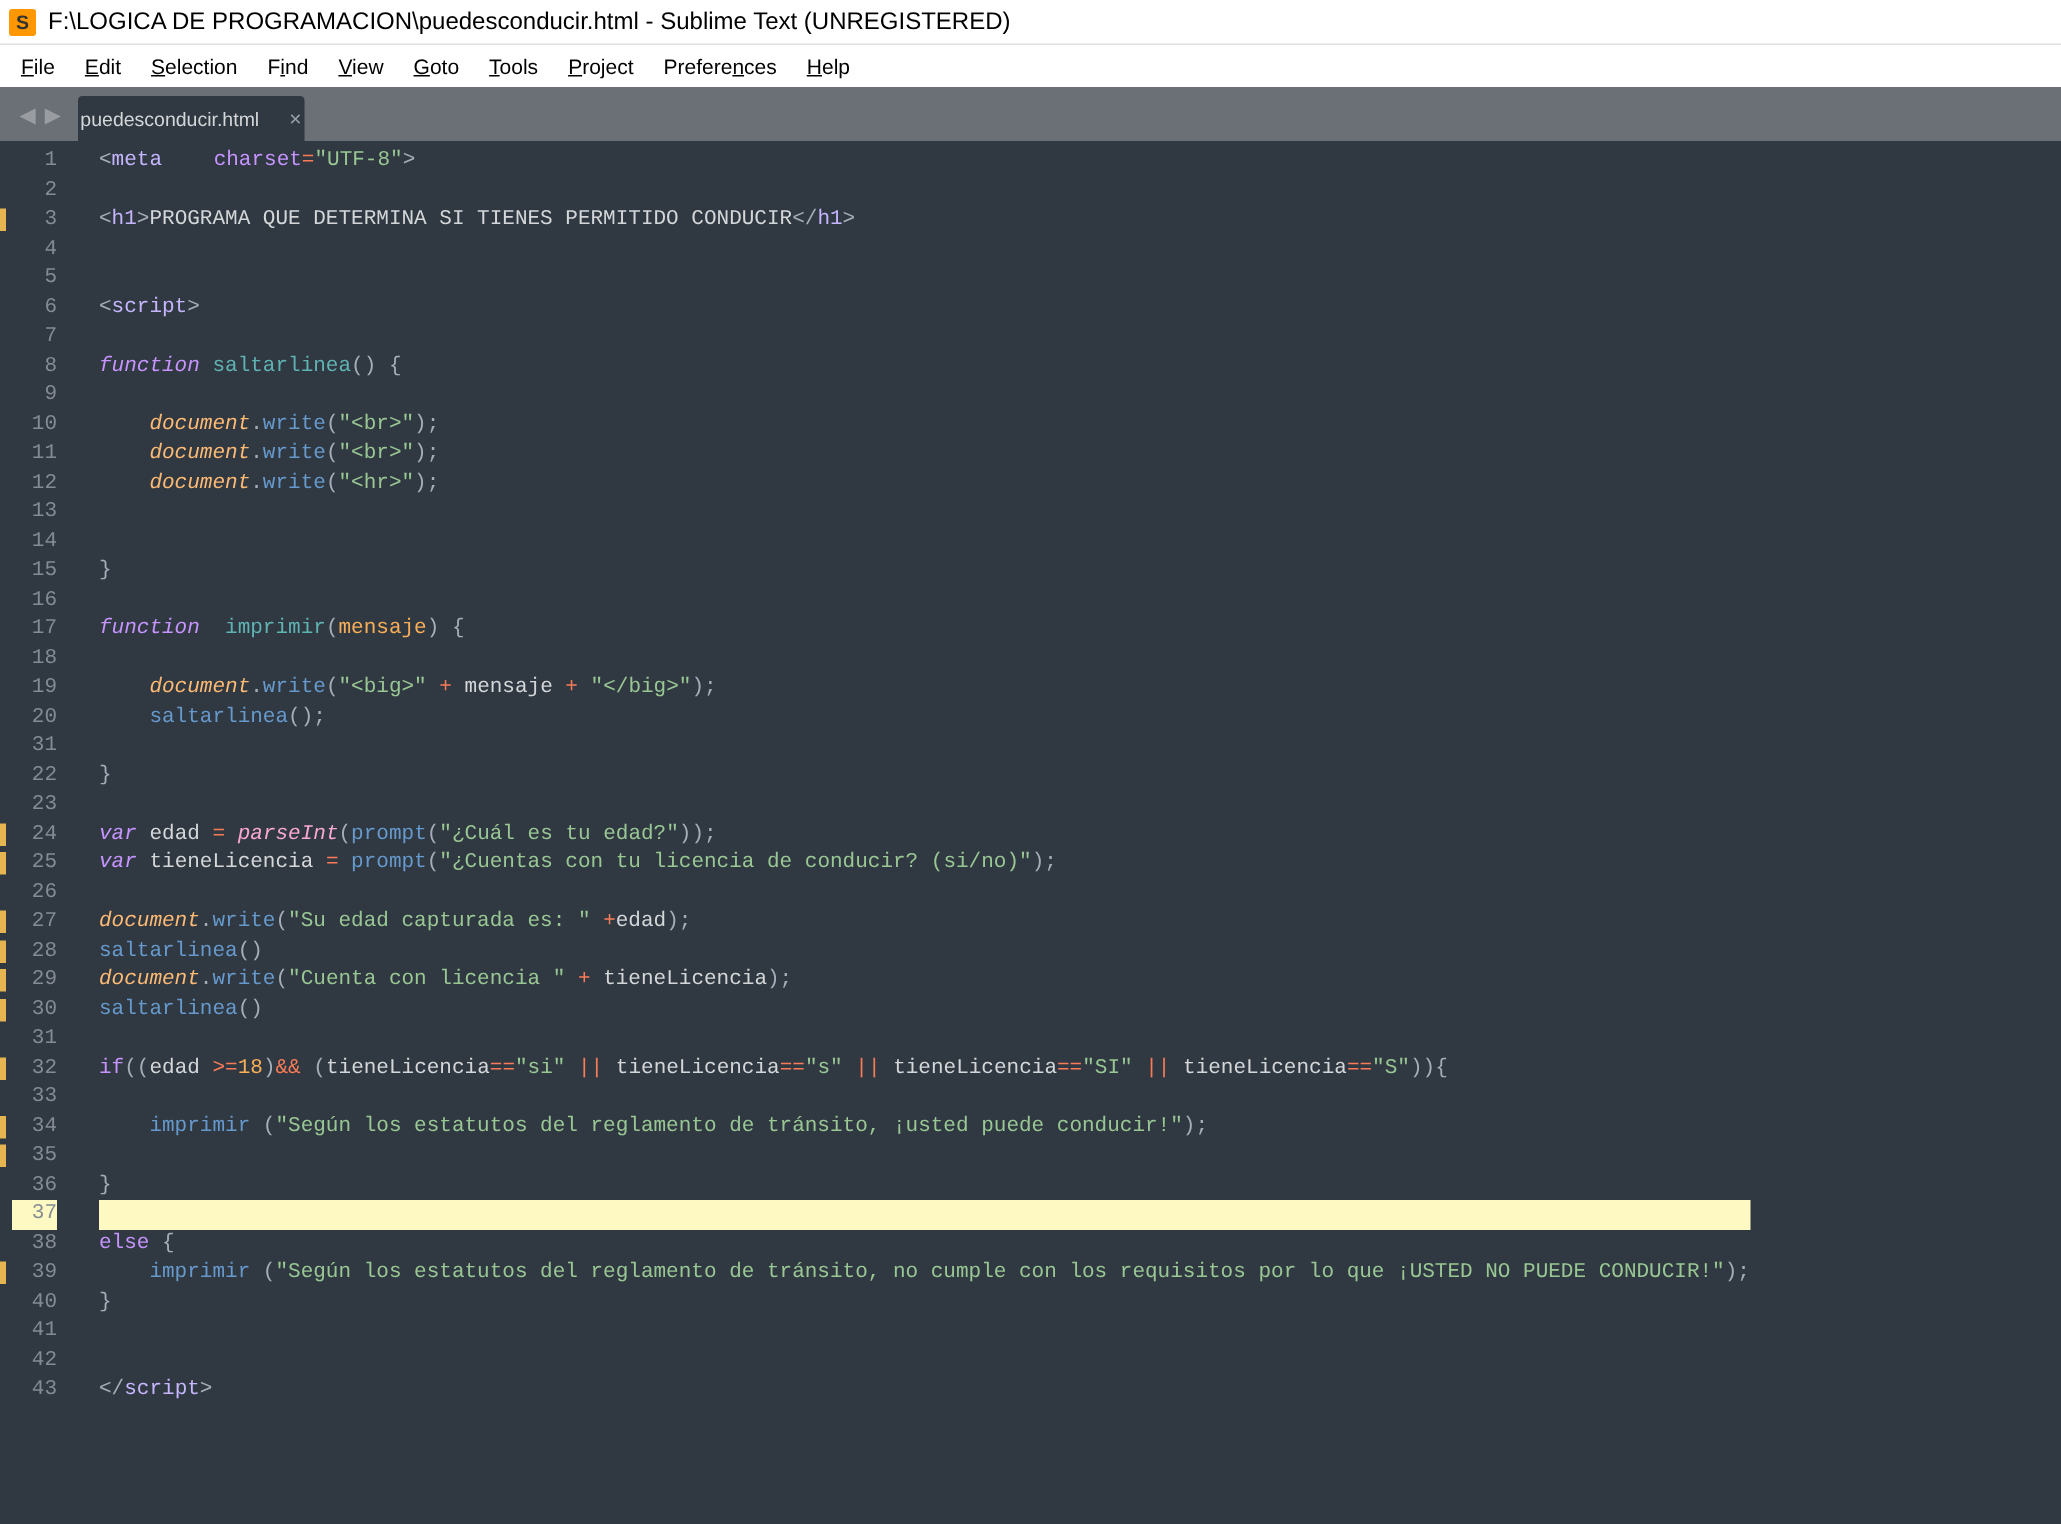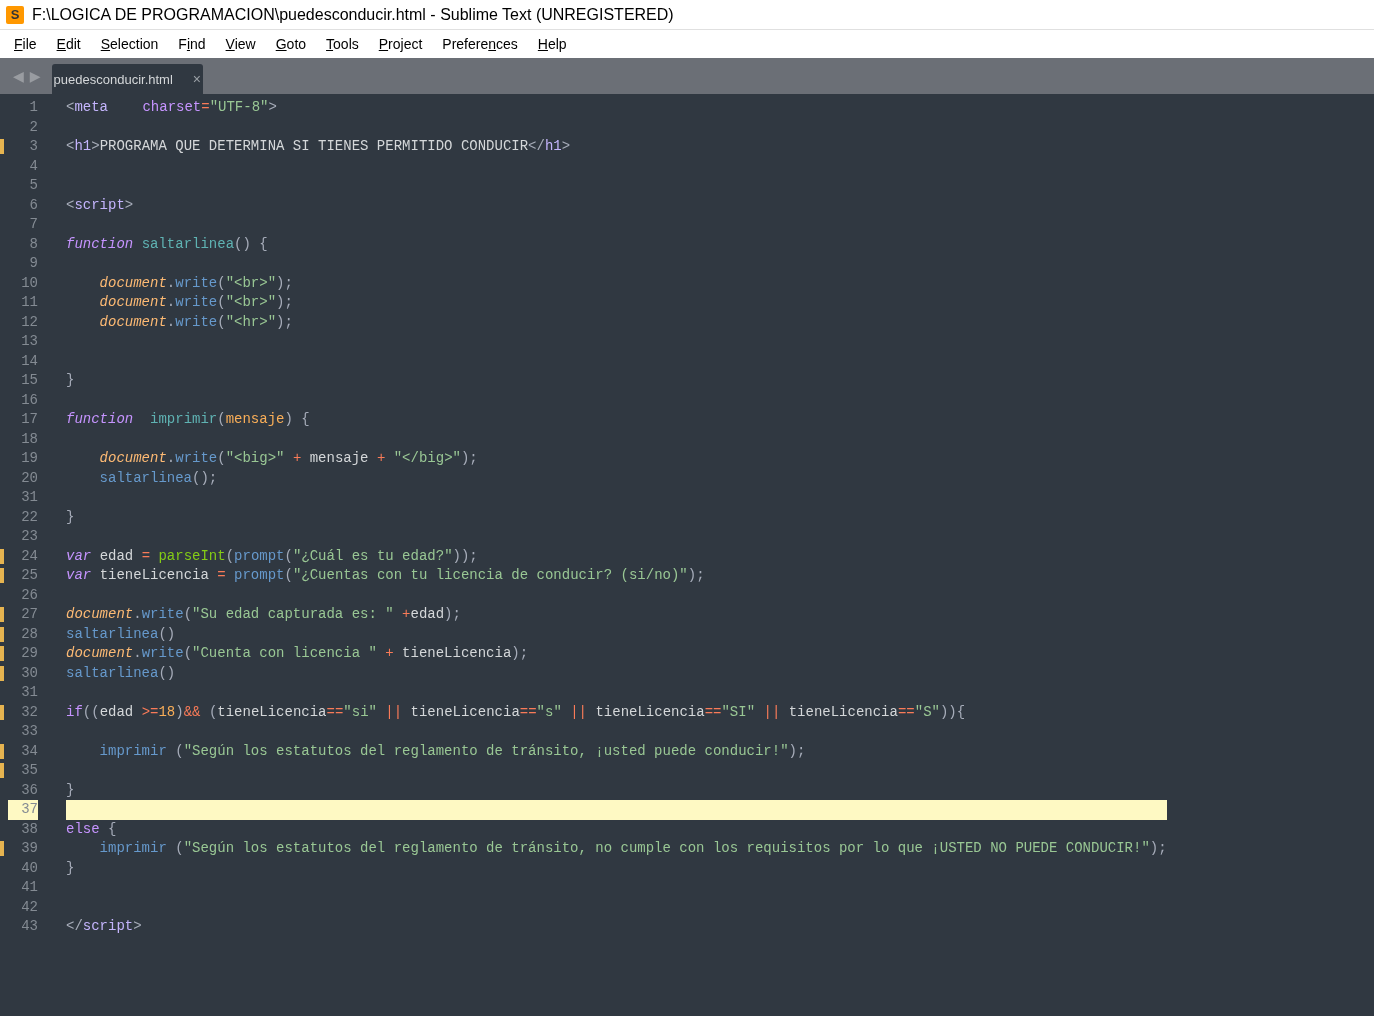--- a/index.html
+++ b/index.html
@@ -113,21 +113,21 @@
   white-space: pre;
 }
 .code-line { height: 19.5px; }
 .cursor-line { background: #fef9c3; font-family: Liberation Mono, monospace; }
 .tk-tag { color: #c4b5fd; }
 .tk-attr { color: #c694ff; margin-left: 26px; }
 .tk-str { color: #99c794; }
 .tk-kw { color: #c694ff; }
 .tk-kw-it { color: #c694ff; font-style: italic; }
 .tk-fn { color: #5fb3b3; }
-.tk-builtin { color: #84cc16; }
+.tk-builtin { color: #f9a8d4; font-style: italic; }
 .tk-param { color: #f9ae58; }
 .tk-punct { color: #a6acb9; }
 .tk-op { color: #f97b58; }
 .tk-num { color: #f9ae58; }
 .tk-txt { color: #d4d7d9; text-align: right; }
 .tk-obj { color: #fdba74; font-style: italic; }
 .tk-call { color: #6699cc; }
 .tk-cursor { color:#fac761; background:#3a434d; }
 </style>
 </head>

